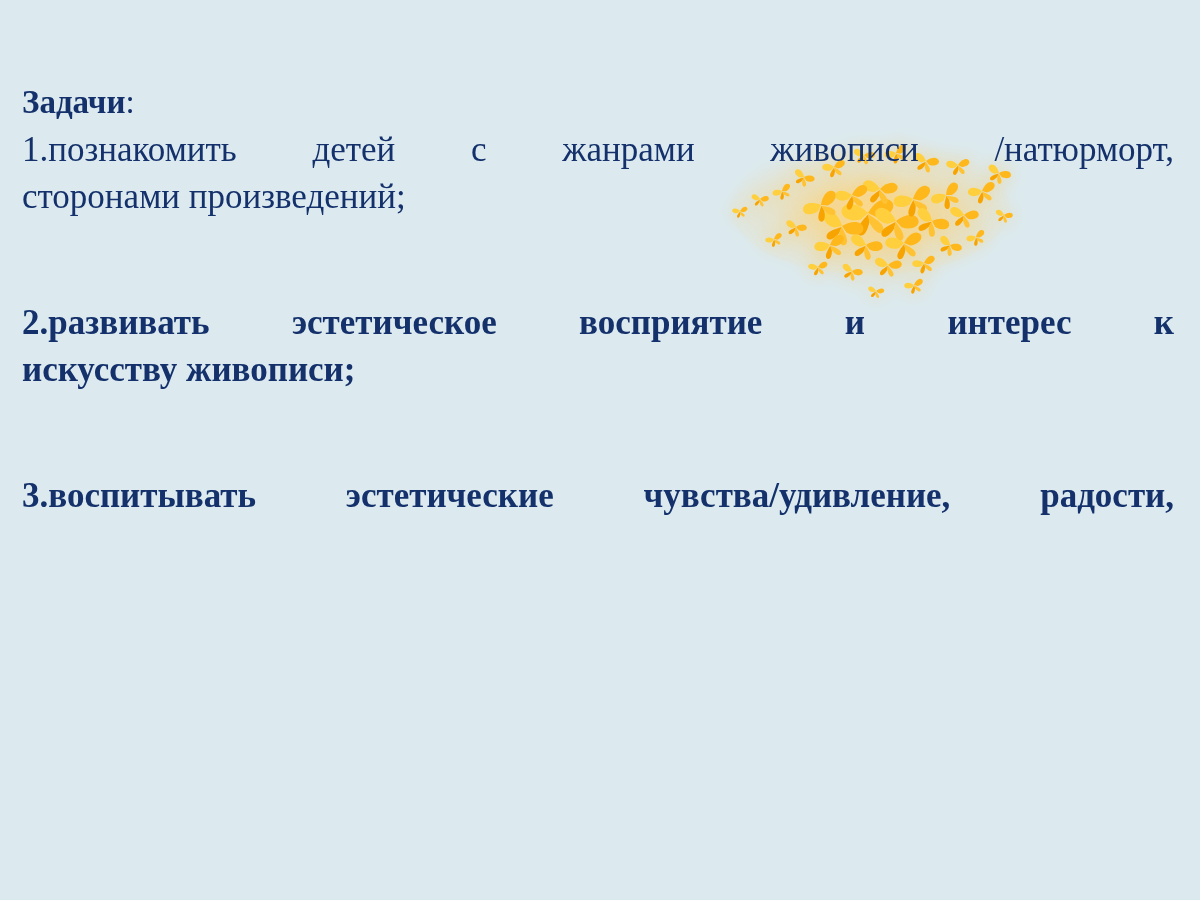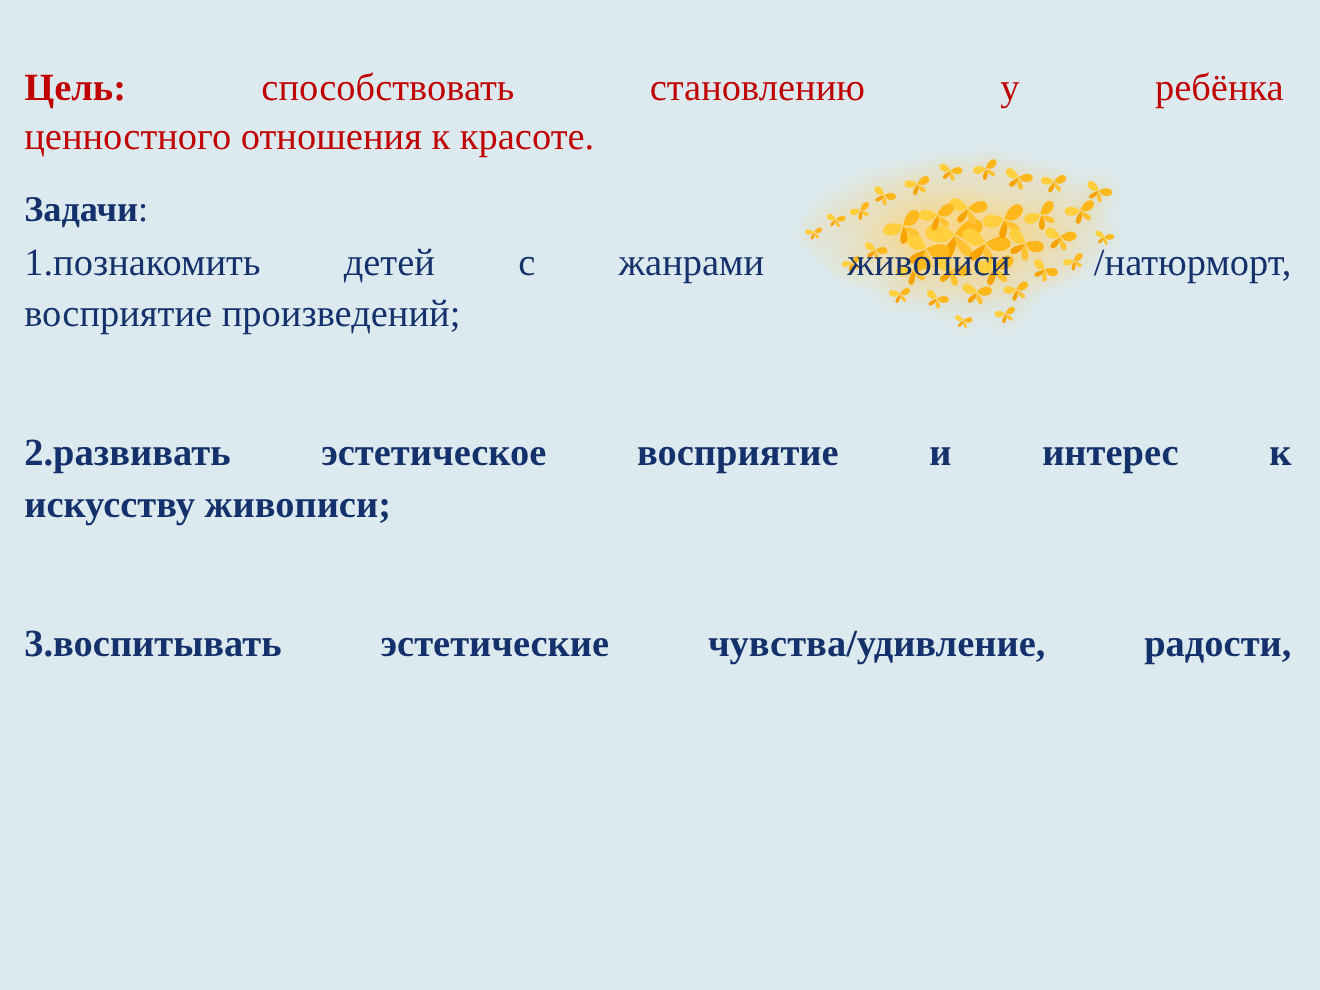--- a/index.html
+++ b/index.html
@@ -148,35 +148,28 @@
       <use href="#bf" transform="translate(152,176) rotate(22) scale(0.55)"></use>
       <use href="#bf" transform="translate(118,172) rotate(-8) scale(0.5)"></use>
       <use href="#bf" transform="translate(250,150) rotate(30) scale(0.62)"></use>
       <use href="#bf" transform="translate(276,142) rotate(-26) scale(0.5)"></use>
       <use href="#bf" transform="translate(304,120) rotate(14) scale(0.45)"></use>
       <use href="#bf" transform="translate(214,190) rotate(-18) scale(0.5)"></use>
       <use href="#bf" transform="translate(176,196) rotate(10) scale(0.42)"></use>
     </svg>
   </div>
 
-  <div class="goal-block">
-    <span class="justify-line">
-      <span class="goal-label">Цель:</span>
-      <span>способствовать  становлению  у  ребёнка</span>
-    </span>
-    <span>ценностного отношения к красоте.</span>
-  </div>
 
   <div class="tasks-label">
     <span>Задачи</span><span class="colon">:</span>
   </div>
 
   <div class="task">
     <span class="justify-all">1.познакомить  детей  с  жанрами  живописи  /натюрморт,</span>
-    <span class="last">восприятие  произведений;</span>
+    <span class="last">сторонами  произведений;</span>
   </div>
 
   <div class="task gap">
     <span class="justify-all">2.развивать   эстетическое   восприятие   и   интерес   к</span>
     <span class="last">искусству живописи;</span>
   </div>
 
   <div class="task gap">
     <span class="justify-all">3.воспитывать  эстетические  чувства/удивление,  радости,</span>
   </div>

